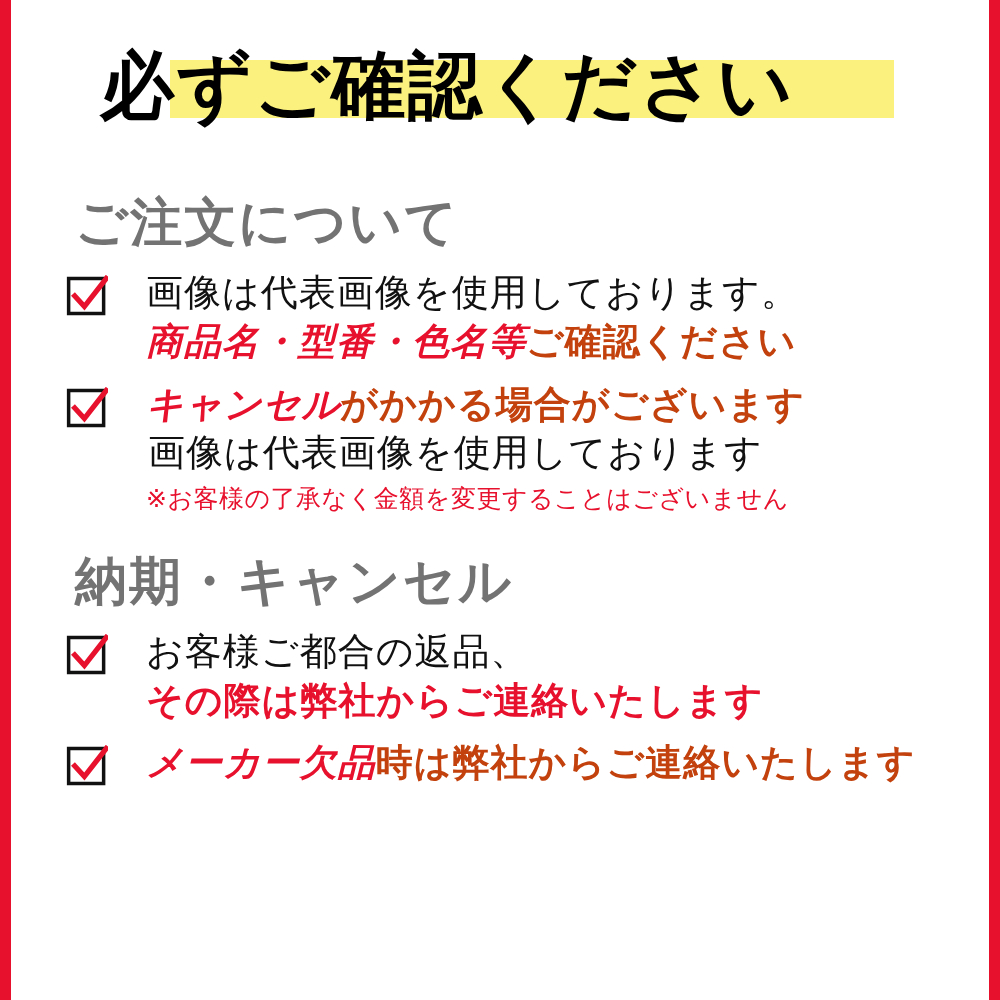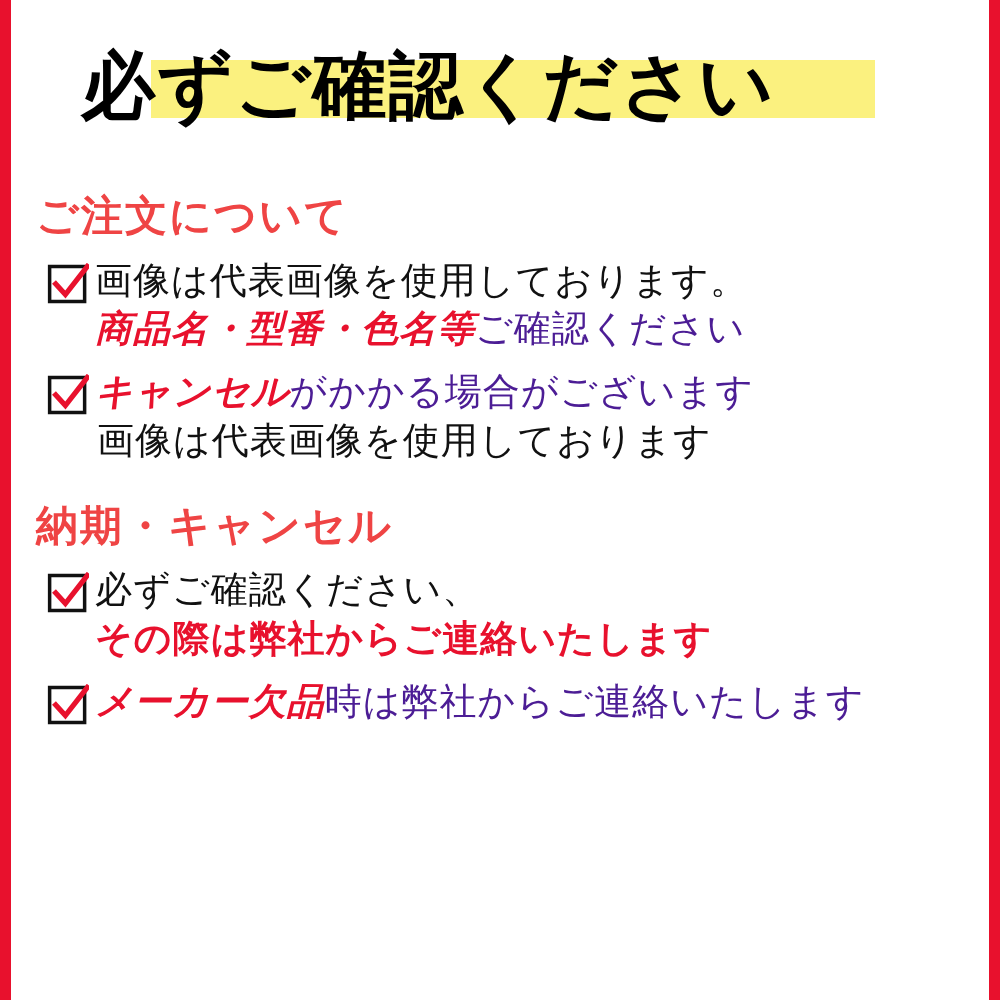--- a/index.html
+++ b/index.html
@@ -28,21 +28,21 @@
     top: 0;
     width: 11px;
     height: 1000px;
     background: #e8112d;
   }
   .edge-bar.left { left: 0; }
   .edge-bar.right { right: 0; }
 
   .content {
     position: absolute;
-    left: 5px;
+    left: 24px;
     top: 0;
     width: 847px;
     height: 1000px;
     box-sizing: border-box;
     padding: 0 28px;
   }
 
   
   .title-wrap {
     margin-top: 34px;
@@ -63,35 +63,36 @@
     font-size: 74px;
     font-weight: bold;
     letter-spacing: 2px;
     color: #000000;
     line-height: 104px;
     white-space: nowrap;
   }
 
   
   .section-heading {
-    font-size: 42px;
+    font-size: 52px;
     font-weight: bold;
-    color: #ef4444;
+    color: #737373;
     letter-spacing: 2px;
-    margin: 0 0 10px 3px;
+    margin: 0 0 10px 23px;
     line-height: 1.25;
   }
   .section-1 { margin-top: 52px; }
   .section-2 { margin-top: 34px; }
 
   
   .item {
     display: flex;
     align-items: flex-start;
     margin: 14px 0 0 14px;
+    gap: 32px;
   }
   .check-icon {
     flex: 0 0 auto;
     width: 42px;
     height: 42px;
     margin-right: 6px;
     margin-top: 6px;
   }
   .item-lines {
     flex: 1 1 auto;
@@ -106,22 +107,22 @@
   .line.red {
     color: #e8112d;
     font-weight: bold;
   }
   .line .red {
     color: #e8112d;
     font-weight: bold;
     font-style: italic;
   }
   .line .blk {
-    color: #4c1d95;
-    font-weight: normal;
+    color: #c2410c;
+    font-weight: bold;
   }
   .note {
     font-size: 25px;
     color: #e8112d;
     letter-spacing: 0.5px;
     line-height: 1.3;
     margin-top: 4px;
     white-space: nowrap;
   }
   .indent {
@@ -158,32 +159,33 @@
 
 
     <div class="item">
       <svg class="check-icon" viewBox="0 0 48 48">
         <rect x="3" y="4" width="40" height="40" fill="#ffffff" stroke="#111111" stroke-width="4"></rect>
         <path d="M10 24 L21 36 L46 4" fill="none" stroke="#e8112d" stroke-width="6" stroke-linecap="square"></path>
       </svg>
       <div class="item-lines">
         <div class="line"><span class="red">キャンセル</span><span class="blk">がかかる場合がございます</span></div>
         <div class="line indent">画像は代表画像を使用しております</div>
+        <div class="note">※お客様の了承なく金額を変更することはございません</div>
       </div>
     </div>
 
     <div class="section-heading section-2">納期・キャンセル</div>
 
     <div class="item">
       <svg class="check-icon" viewBox="0 0 48 48">
         <rect x="3" y="4" width="40" height="40" fill="#ffffff" stroke="#111111" stroke-width="4"></rect>
         <path d="M10 24 L21 36 L46 4" fill="none" stroke="#e8112d" stroke-width="6" stroke-linecap="square"></path>
       </svg>
       <div class="item-lines">
-        <div class="line">必ずご確認ください、</div>
+        <div class="line">お客様ご都合の返品、</div>
         <div class="line red">その際は弊社からご連絡いたします</div>
       </div>
     </div>
 
     <div class="item">
       <svg class="check-icon" viewBox="0 0 48 48">
         <rect x="3" y="4" width="40" height="40" fill="#ffffff" stroke="#111111" stroke-width="4"></rect>
         <path d="M10 24 L21 36 L46 4" fill="none" stroke="#e8112d" stroke-width="6" stroke-linecap="square"></path>
       </svg>
       <div class="item-lines">

